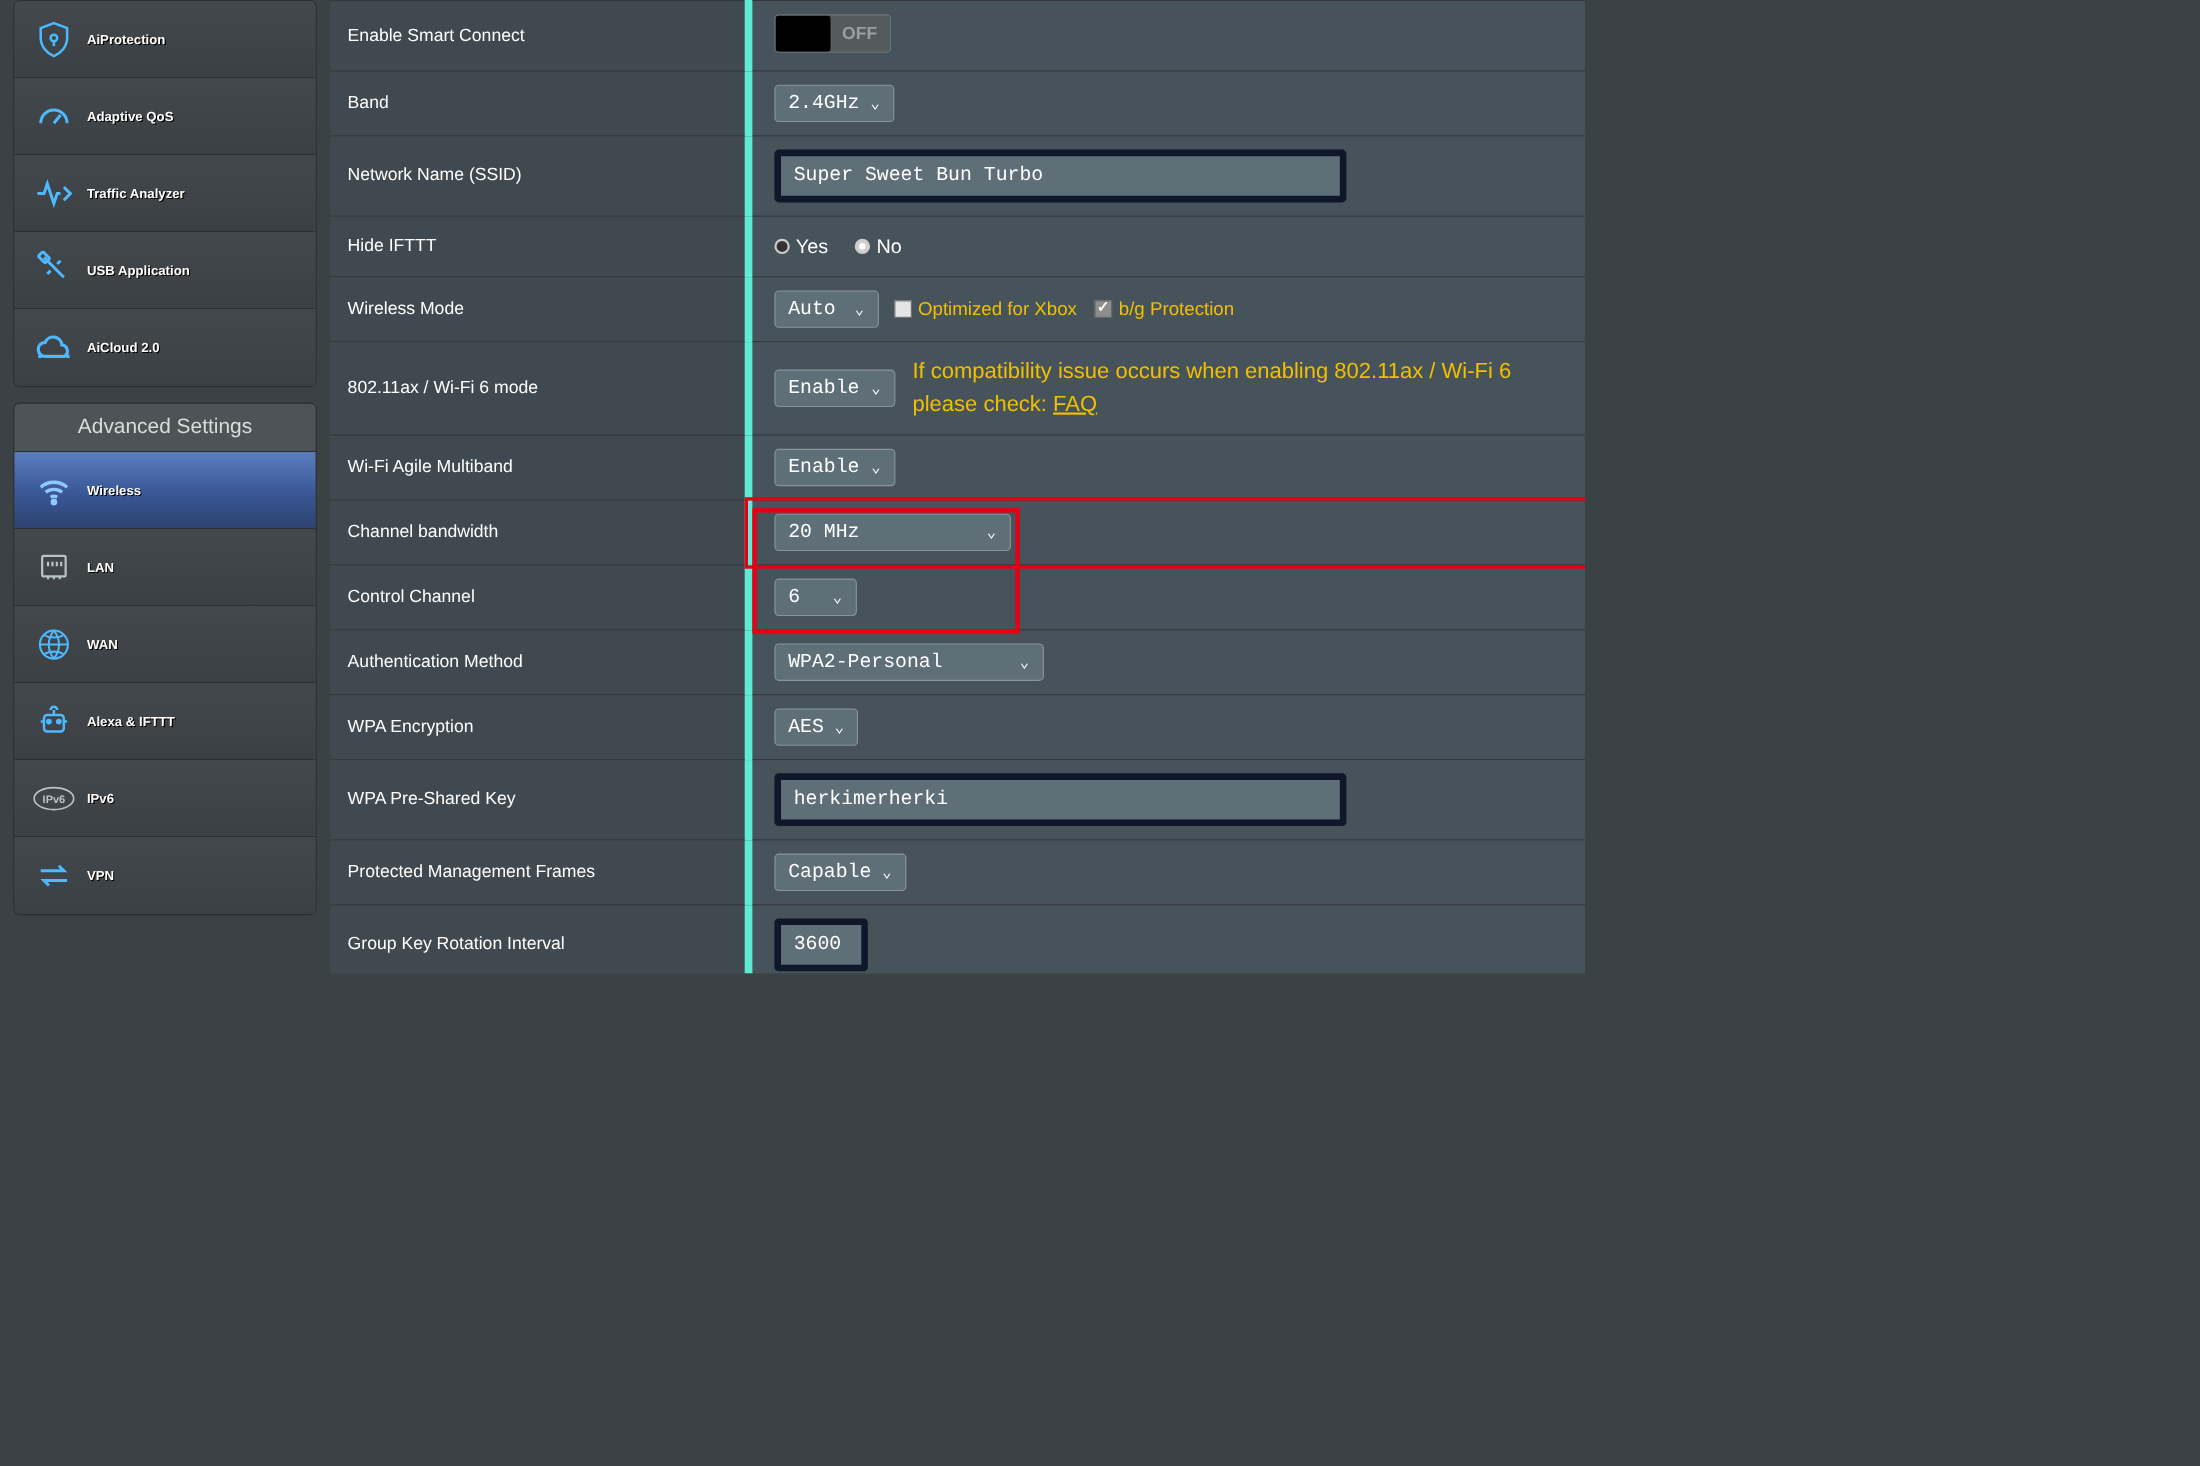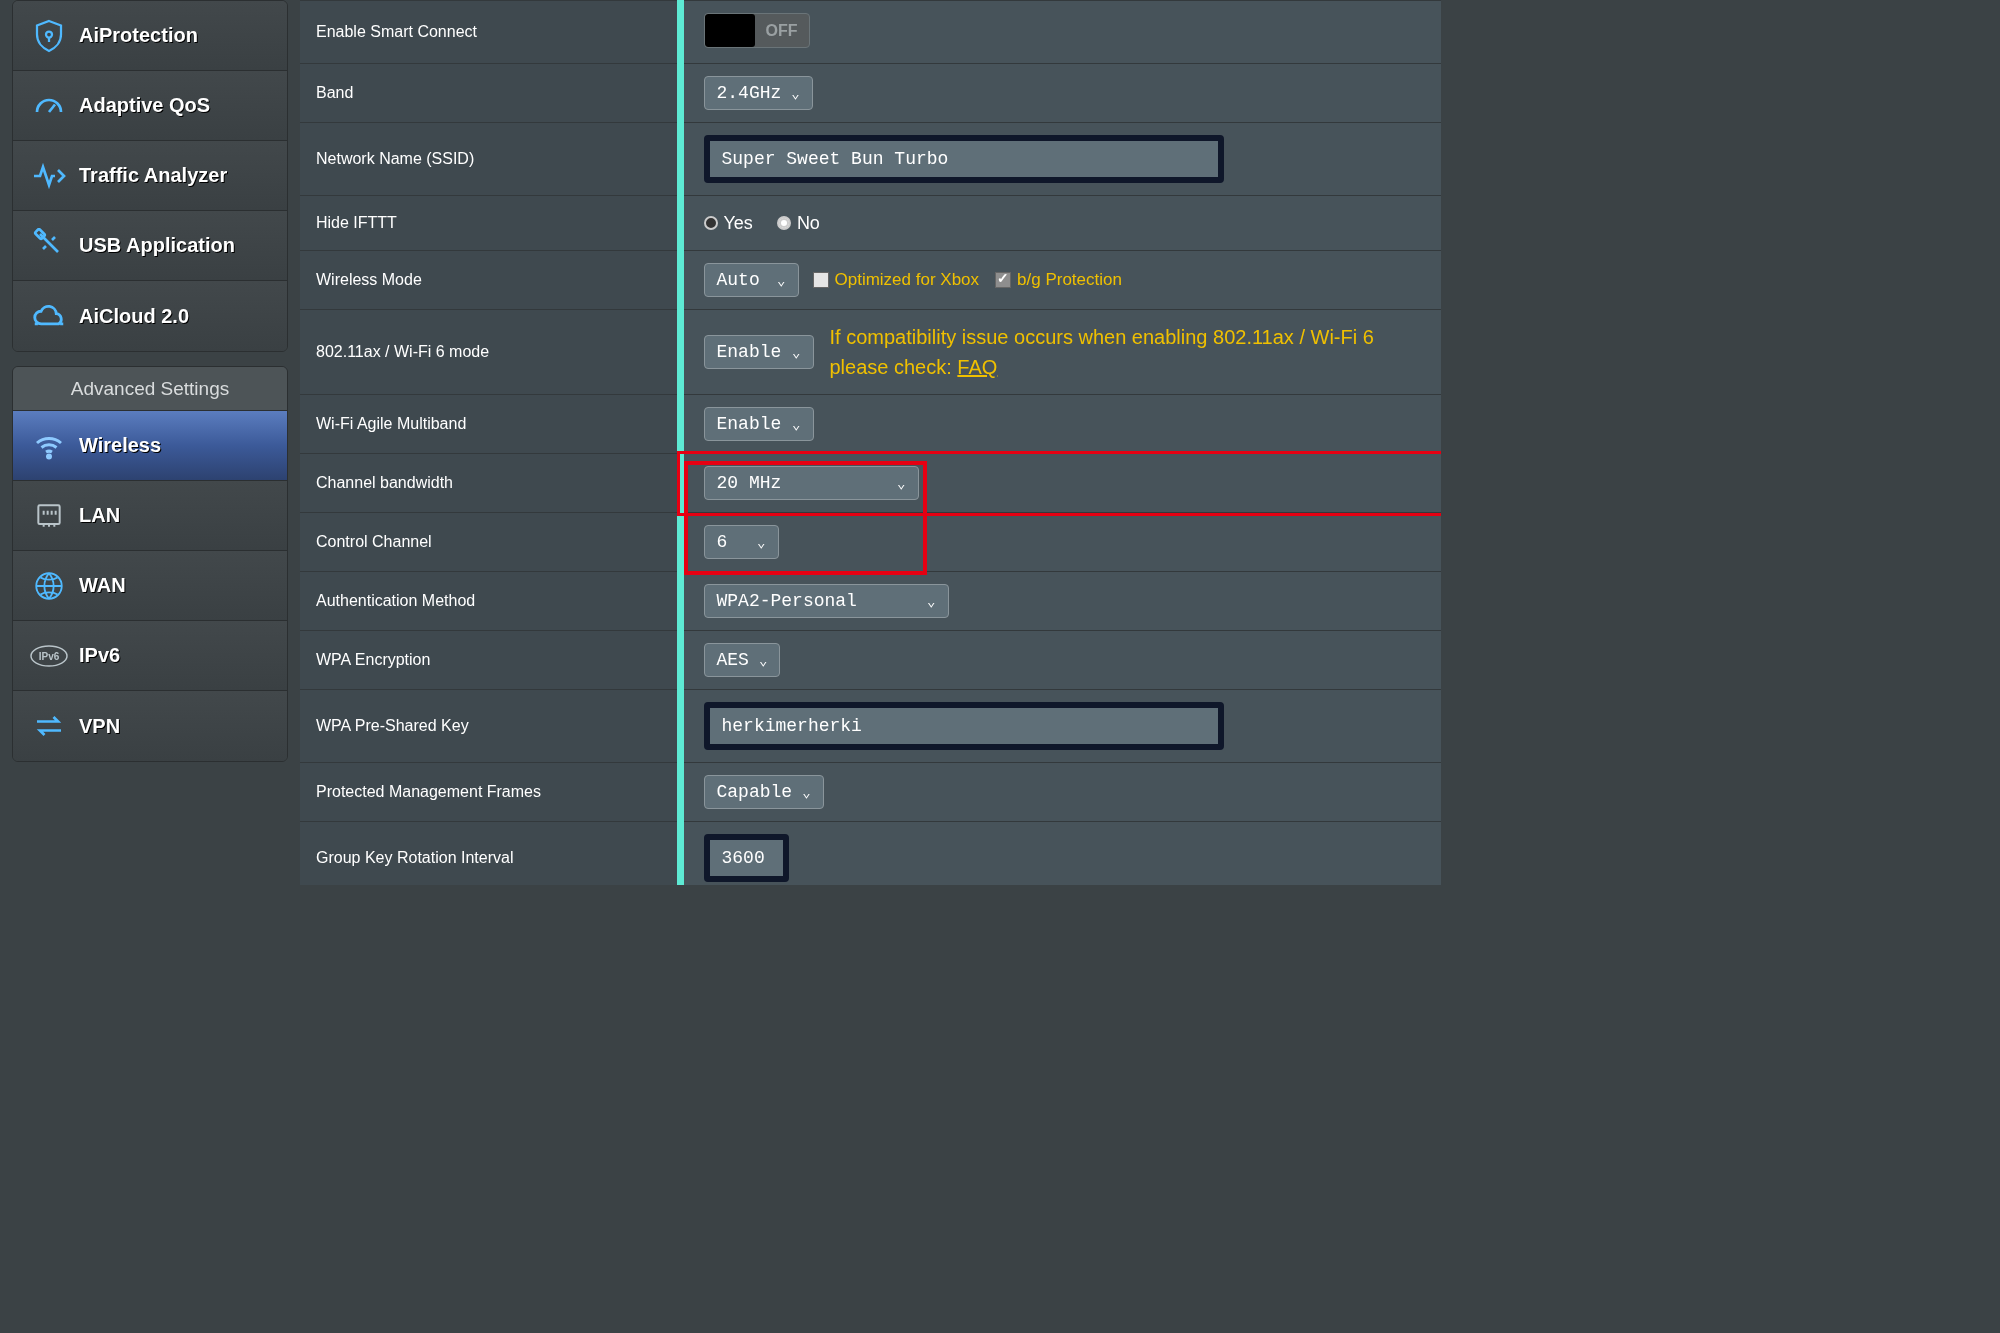--- a/index.html
+++ b/index.html
@@ -47,21 +47,21 @@
 .sidebar-item .icon {
   width: 40px;
   height: 40px;
   margin-right: 10px;
   display: flex;
   align-items: center;
   justify-content: center;
 }
 .sidebar-item .label {
   font-weight: bold;
-  font-size: 20px;
+  font-size: 12px;
   color: #fff;
   text-shadow: 1px 1px 0 #000;
 }
 .section-header {
   height: 44px;
   display: flex;
   align-items: center;
   justify-content: center;
   background: #4d5457;
   color: #d9dcdd;
@@ -289,20 +289,31 @@
         <span class="icon">
           <svg width="34" height="34" viewBox="0 0 24 24" fill="none" stroke="#4fb9ff" stroke-width="1.3">
               <circle cx="12" cy="12" r="9"></circle>
               <path d="M3 12h18M12 3a14 14 0 010 18M12 3a14 14 0 000 18M6 6c3 2 9 2 12 0M6 18c3-2 9-2 12 0"></path>
             </svg>
         </span>
         <span class="label">WAN</span>
       </div>
       <div class="sidebar-item">
         <span class="icon">
+          <svg width="36" height="32" viewBox="0 0 24 20" fill="none" stroke="#4fb9ff" stroke-width="1.5">
+              <rect x="6" y="6" width="12" height="10" rx="2"></rect>
+              <circle cx="9" cy="10" r="1" fill="#4fb9ff"></circle>
+              <circle cx="15" cy="10" r="1" fill="#4fb9ff"></circle>
+              <path d="M4 10h2M18 10h2M10 3a2 2 0 014 0M12 3v3"></path>
+            </svg>
+        </span>
+        <span class="label">Alexa &amp; IFTTT</span>
+      </div>
+      <div class="sidebar-item">
+        <span class="icon">
           <svg width="40" height="28" viewBox="0 0 40 24">
               <ellipse cx="20" cy="12" rx="18" ry="10" fill="none" stroke="#b9c4c9" stroke-width="1.5"></ellipse>
               <text x="20" y="16" font-size="10" fill="#b9c4c9" text-anchor="middle" font-weight="bold" font-family="Arial">IPv6</text>
             </svg>
         </span>
         <span class="label">IPv6</span>
       </div>
       <div class="sidebar-item">
         <span class="icon">
           <svg width="36" height="28" viewBox="0 0 24 18" fill="none" stroke="#4fb9ff" stroke-width="1.8">

